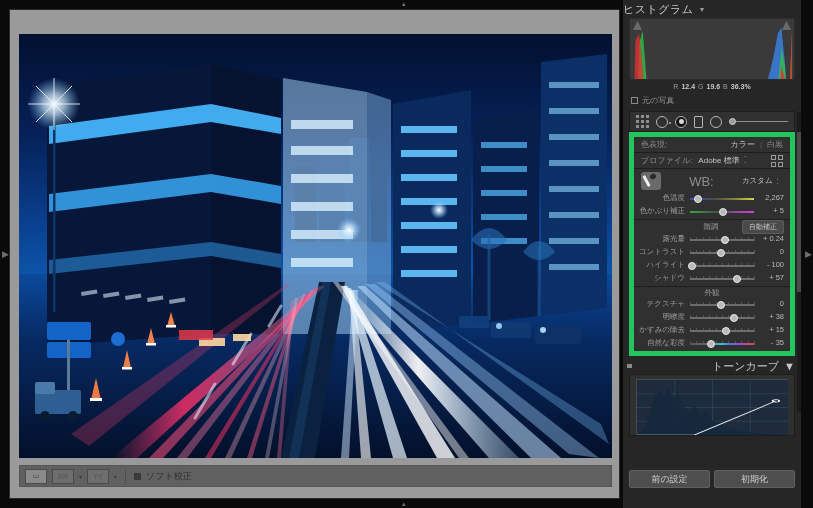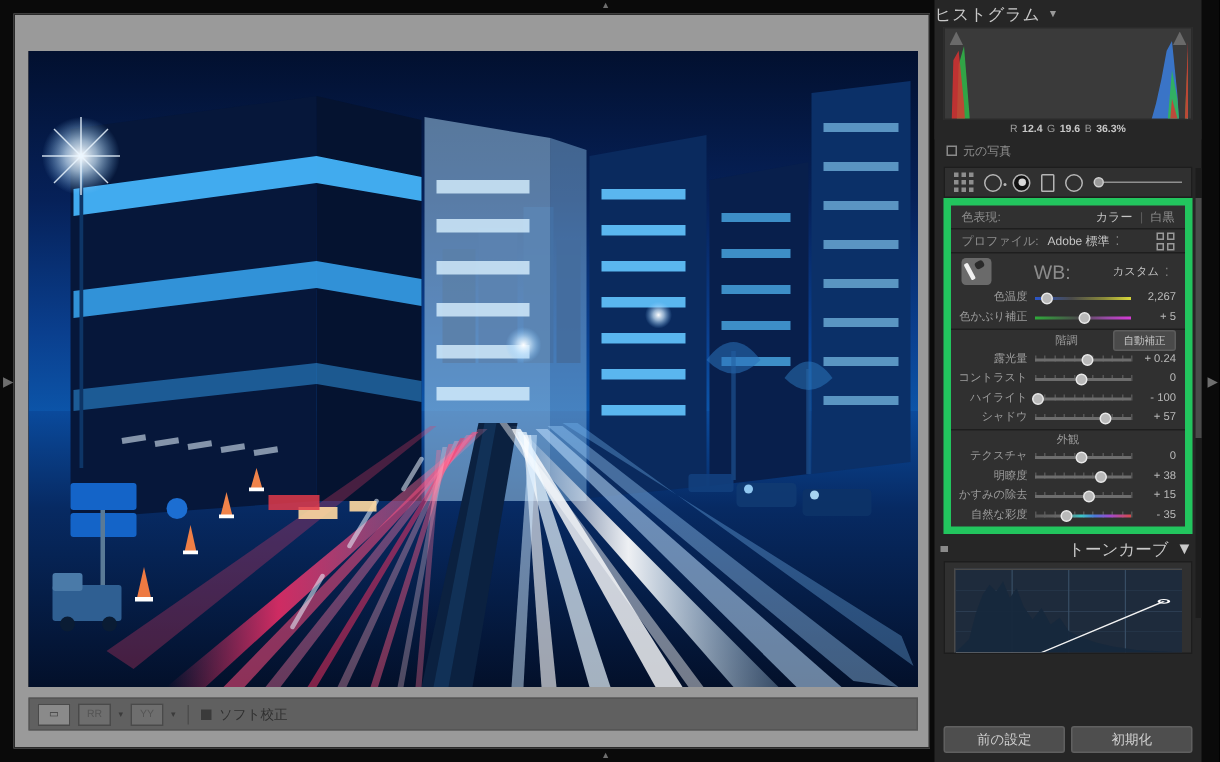--- a/index.html
+++ b/index.html
@@ -167,21 +167,21 @@
     content:''; position:absolute; left:4px; top:0; width:3px; height:11px;
     background:#c9c9c9; transform:skewX(-16deg); border-radius:1px;
   }
   #tc-graph{
     margin:0 6px 0; height:56px; background:#1e2b3c; position:relative; overflow:hidden;
     border-top:1px solid #4a4a4a; border-left:1px solid #4a4a4a;
   }
 
   
   #footer{
-    position:absolute; left:0; bottom:6px; width:178px; height:18px;
+    position:absolute; left:0; bottom:20px; width:178px; height:18px;
     display:flex; gap:4px; padding:0 6px;
   }
   .fbtn{
     flex:1; background:#4e4e4e; border:1px solid #606060; border-radius:2px;
     color:#d0d0d0; font-size:9px; display:flex; align-items:center; justify-content:center;
   }
 
   
   .edge-arrow{ position:absolute; color:#6e6e6e; font-size:9px; line-height:1; }
   #arrow-left{ left:2px; top:250px; }

